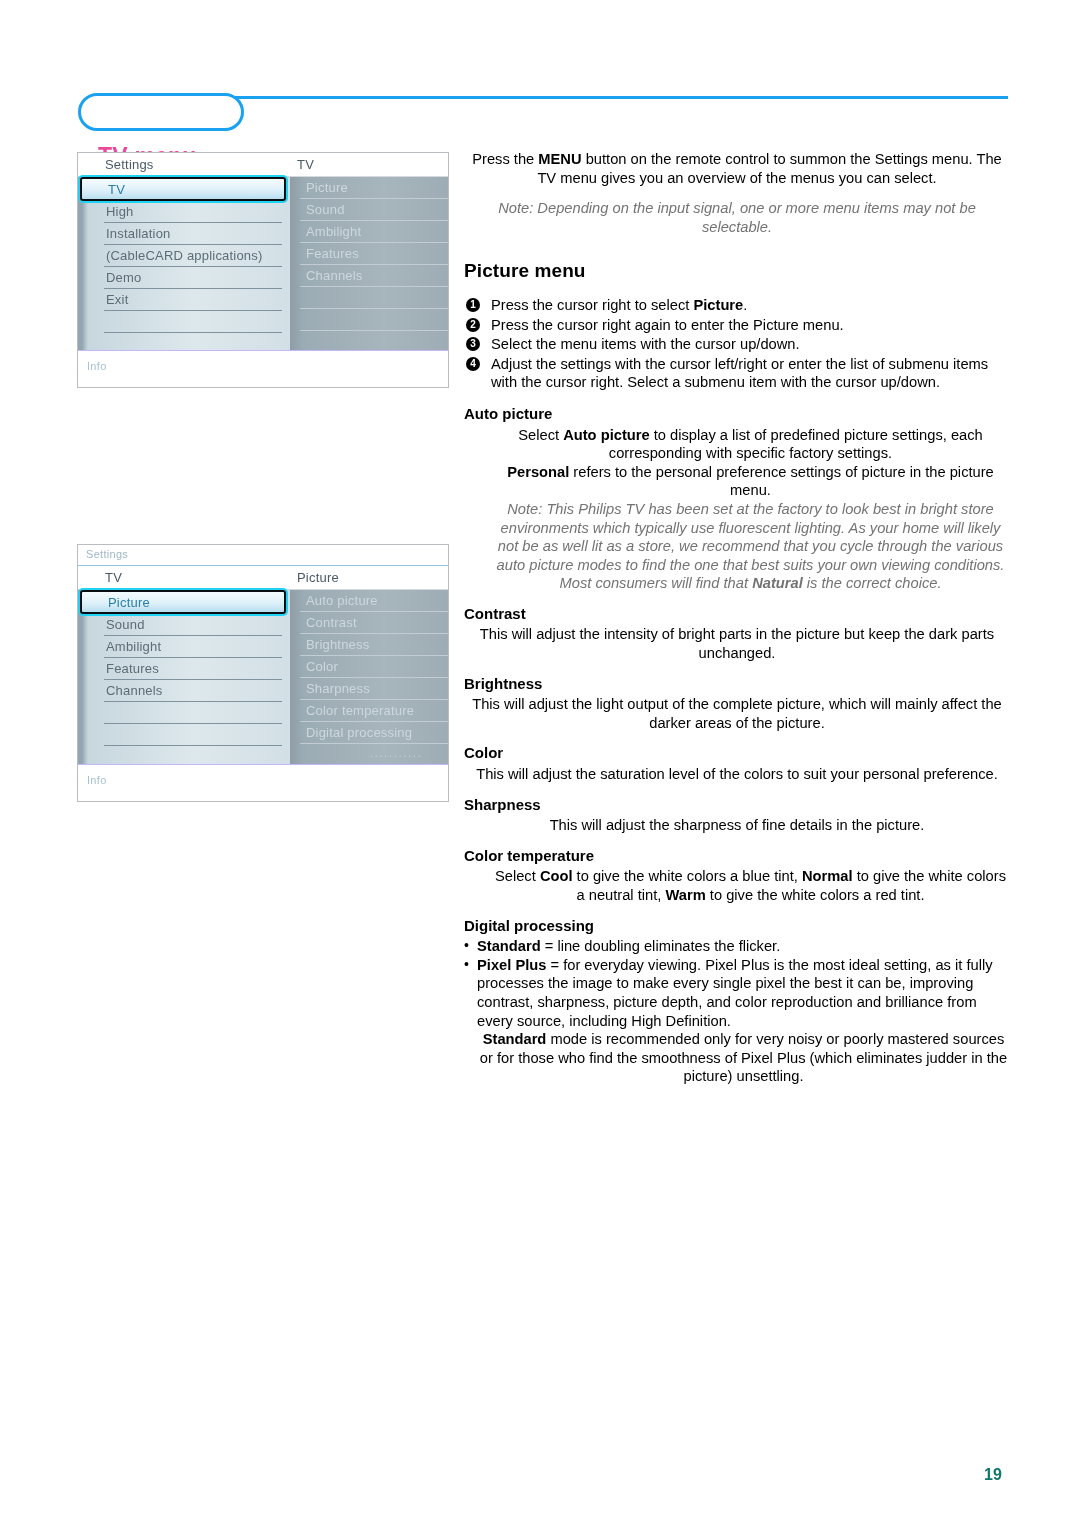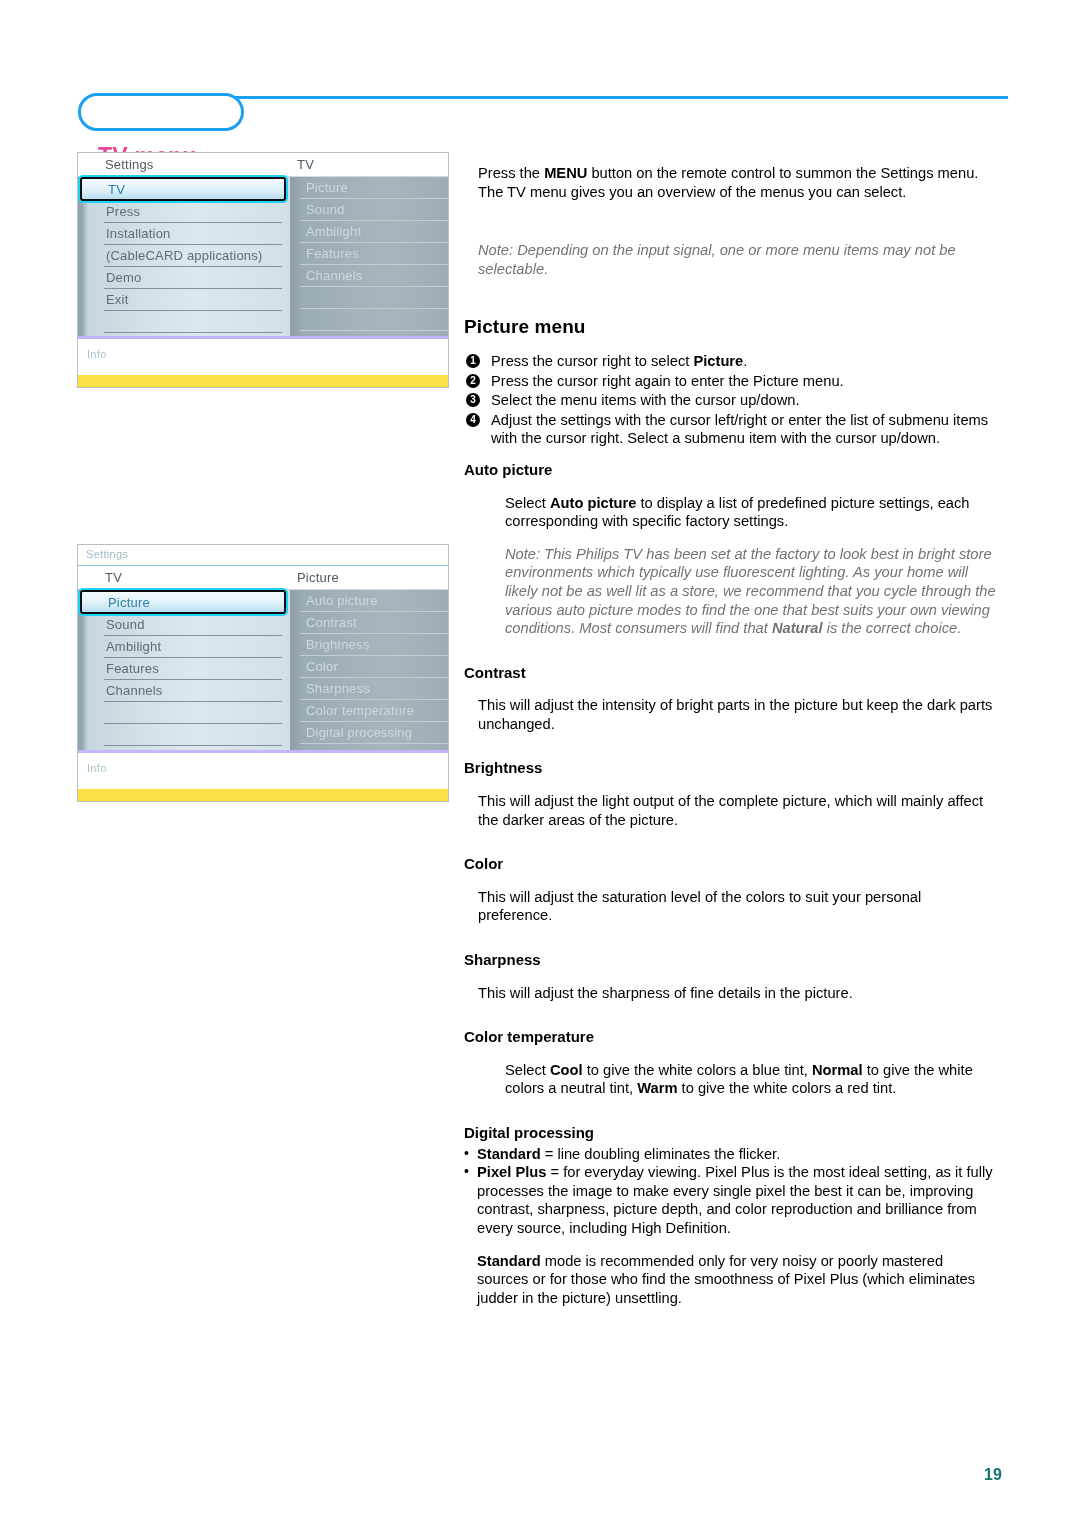--- a/index.html
+++ b/index.html
@@ -182,45 +182,45 @@
     top: 4px;
     font-size: 10px;
     letter-spacing: 2px;
     color: #c8d4da;
   }
 
   .osd-info {
     position: absolute;
     left: 0;
     right: 0;
-    bottom: 12px;
+    bottom: 0;
     height: 36px;
     background: #ffffff;
-    border-top: 3px solid #c4b5fd;
+    border-top: 1px solid #c4b5fd;
   }
   .osd-info .info-label {
     position: absolute;
     left: 9px;
     top: 9px;
     font-size: 11px;
     color: #a9c2d0;
     letter-spacing: 0.3px;
   }
 
   
   #content {
     position: absolute;
     left: 464px;
     top: 150px;
     width: 546px;
     font-size: 14.7px;
     line-height: 18.6px;
     color: #000000;
   }
-  #content p { margin: 14px; }
+  #content p { margin: 0; text-align: center; }
   .para { margin-bottom: 0px; }
   .gap-s { height: 12px; }
   .gap-l { height: 26px; }
   .note {
     font-style: italic;
     color: #737373;
   }
   h2.sec-title {
     font-size: 19px;
     font-weight: bold;
@@ -298,21 +298,21 @@
   <div class="osd-headrow">
     <span class="hr-left">Settings</span>
     <span class="hr-right">TV</span>
   </div>
   <div class="osd-body">
     <div class="osd-col-left">
       <div class="mrow selected">
         <span class="mlabel">TV</span>
       </div>
       <div class="mrow">
-        <span class="mlabel">Press</span>
+        <span class="mlabel">High</span>
       </div>
       <div class="mrow">
         <span class="mlabel">Installation</span>
       </div>
       <div class="mrow">
         <span class="mlabel">(CableCARD applications)</span>
       </div>
       <div class="mrow">
         <span class="mlabel">Demo</span>
       </div>
@@ -437,20 +437,21 @@
     <li>
       <span class="num">4</span><span>Adjust the settings with the cursor left/right or enter the list of submenu items with the cursor right. Select a submenu item with the cursor up/down.</span>
     </li>
   </ol>
 
   <div class="gap-s"></div>
 
   <h3 class="item-title">Auto picture</h3>
   <div class="indent">
     <p class="para"><span>Select </span><b>Auto picture</b><span> to display a list of predefined picture settings, each corresponding with specific factory settings.</span></p>
+    <p class="para"><b>Personal</b><span> refers to the personal preference settings of picture in the picture menu.</span></p>
     <p class="para note"><span>Note: This Philips TV has been set at the factory to look best in bright store environments which typically use fluorescent lighting. As your home will likely not be as well lit as a store, we recommend that you cycle through the various auto picture modes to find the one that best suits your own viewing conditions. Most consumers will find that </span><b>Natural</b><span> is the correct choice.</span></p>
   </div>
 
   <div class="gap-s"></div>
 
   <h3 class="item-title">Contrast</h3>
   <p class="para indent">This will adjust the intensity of bright parts in the picture but keep the dark parts unchanged.</p>
 
   <div class="gap-s"></div>
 

